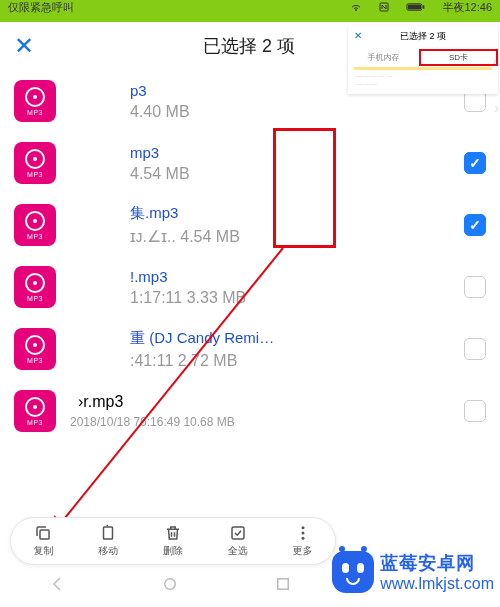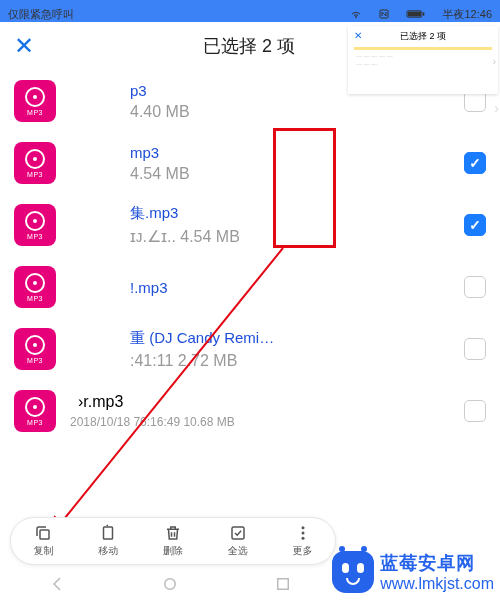--- a/index.html
+++ b/index.html
@@ -1,18 +1,18 @@
 <!DOCTYPE html>
 <html><head>
 <meta charset="utf-8">
 <style>
 * { margin: 0; padding: 0; box-sizing: border-box; font-family: -apple-system, "Helvetica Neue", Arial, sans-serif; }
 body { width: 500px; height: 607px; background: #fff; position: relative; overflow: hidden; }
 
-.statusbar { height: 22px; background: #3b82f6; display: flex; align-items: flex-end; justify-content: space-between; padding: 0 8px; font-size: 11px; color: #333; }
+.statusbar { height: 22px; background: #84cc16; display: flex; align-items: flex-start; justify-content: space-between; padding: 0 8px; font-size: 11px; color: #333; }
 .statusbar .right { display: flex; align-items: center; gap: 16px; }
 
 .titlebar { height: 48px; display: flex; align-items: center; padding: 0 10px; }
 .close-x { font-size: 24px; color: #1a73e8; padding: 4px; }
 .title { flex: 1; text-align: center; font-size: 18px; color: #222; margin-left: -30px; }
 
 .list { }
 .row { display: flex; align-items: center; padding: 10px 14px; height: 62px; }
 .app-icon { width: 42px; height: 42px; background: #e6007a; border-radius: 8px; display: flex; flex-direction: column; align-items: center; justify-content: center; color: #fff; margin-right: 14px; }
 .app-icon .disc { width: 20px; height: 20px; border: 2px solid #fff; border-radius: 50%; position: relative; }
@@ -139,20 +139,21 @@
   </div>
 
   <div class="row">
     <div class="app-icon">
         <div class="disc"></div>
         <div class="lbl">MP3</div>
       </div>
     <div class="gap"></div>
     <div class="meta">
       <div class="name">!.mp3</div>
+      <div class="sub">1:17:11 3.33 MB</div>
     </div>
     <div class="cb"></div>
   </div>
 
   <div class="row">
     <div class="app-icon">
         <div class="disc"></div>
         <div class="lbl">MP3</div>
       </div>
     <div class="gap"></div>
@@ -184,20 +185,24 @@
       <marker id="ah" markerWidth="10" markerHeight="10" refX="8" refY="5" orient="auto">
         <path d="M0,0 L10,5 L0,10 z" fill="#e30613"></path>
       </marker>
     </defs>
   <line x1="283" y1="248" x2="52" y2="534" stroke="#e30613" stroke-width="2" marker-end="url(#ah)"></line>
 </svg>
 
 <div class="overlay">
   <span class="ov-x">✕</span>
   <div class="ov-title">已选择 2 项</div>
+  <div class="ov-tabs">
+    <div class="ov-tab">手机内存</div>
+    <div class="ov-tab active">SD卡</div>
+  </div>
   <span class="ov-chev">›</span>
   <div class="ov-bar"></div>
   <div class="ov-fragments">— — — — —<br>— — —</div>
 </div>
 
 <span class="rchev">›</span>
 
 <div class="bottombar">
   <div class="baction">
     <svg viewBox="0 0 24 24" fill="none" stroke="#555" stroke-width="2">

